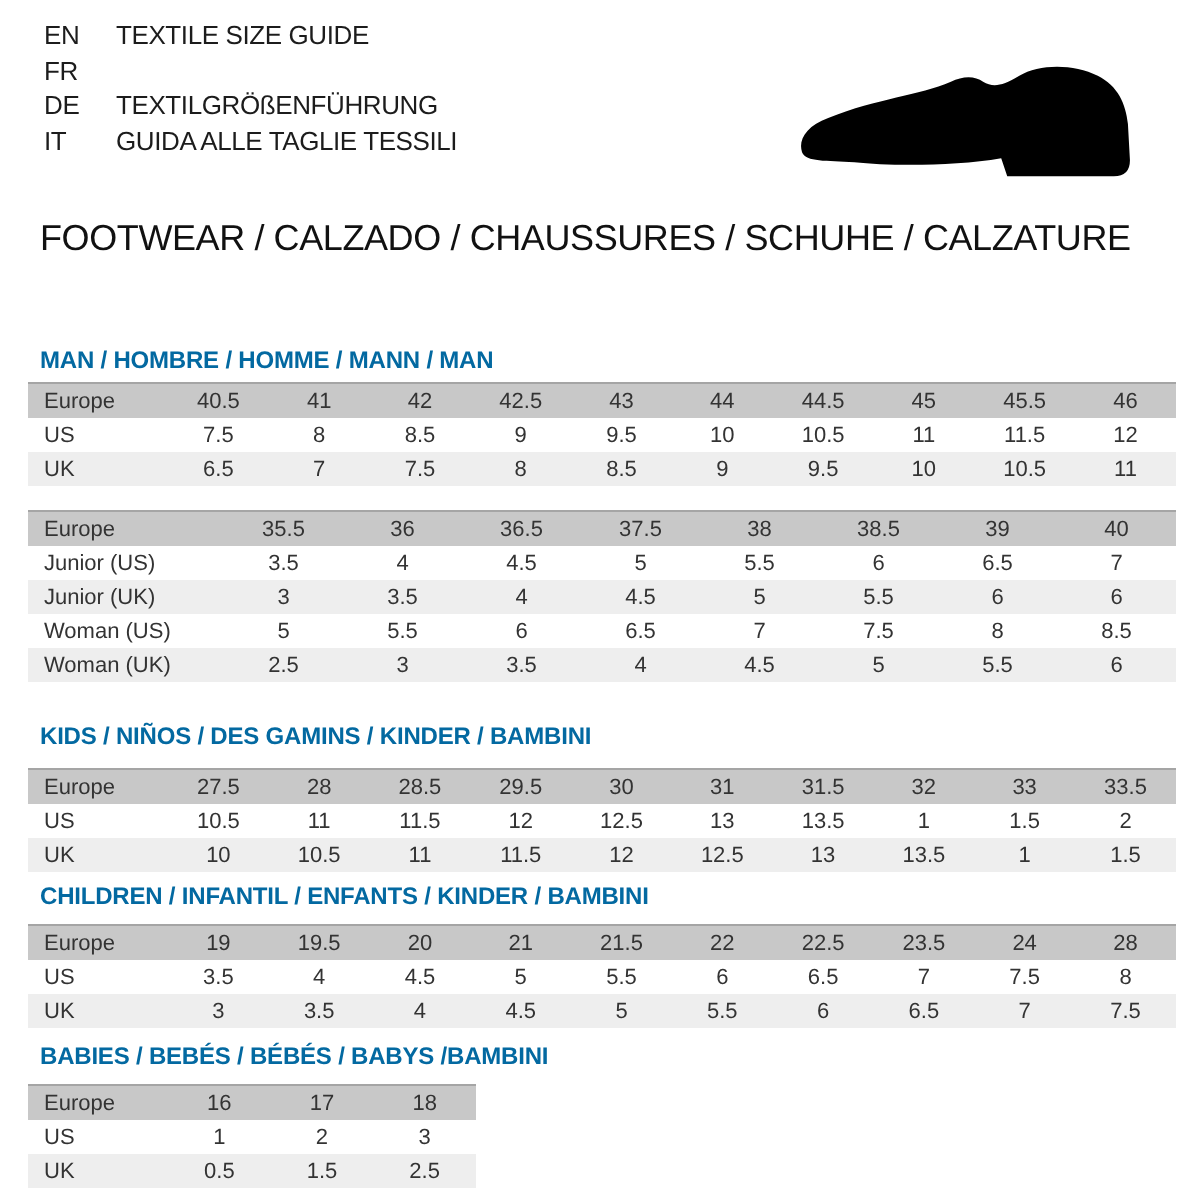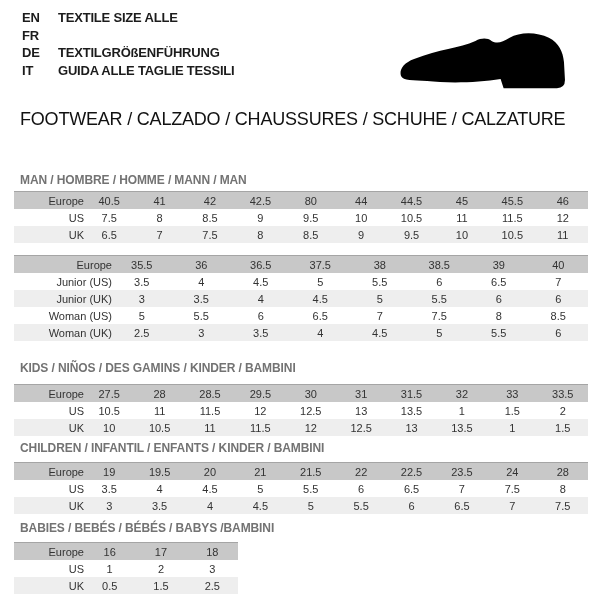--- a/index.html
+++ b/index.html
@@ -2,48 +2,48 @@
 <html style="--hdr-bg: #c8c8c8; --hdr-border: #a5a5a5; --alt-bg: #eeeeee;"><head>
 <meta charset="utf-8">
 <style>
   html,body{margin:0;padding:0;}
   body{
     width:600px;height:600px;background:#ffffff;position:relative;overflow:hidden;
     font-family:"Liberation Sans",sans-serif;color:#1c1c1c;
   }
   
   .langs{position:absolute;top:9px;left:22px;}
-  .lang-row{display:flex;height:17.5px;align-items:center;font-weight:bold;font-size:13px;letter-spacing:-0.2px;}
+  .lang-row{display:flex;height:17.5px;align-items:center;font-weight:normal;font-size:13px;letter-spacing:-0.2px;}
   .lang-code{width:36px;}
   
   .category{position:absolute;top:109px;left:20px;font-weight:normal;font-size:18px;letter-spacing:-0.2px;color:#111;}
   
   .shoe{position:absolute;left:397px;top:29px;width:173px;height:66px;}
   
   section{position:absolute;left:14px;width:574px;}
-  .sec-title{font-weight:bold;font-size:12px;margin:0 0 0 6px;letter-spacing:-0.1px;color:#737373;white-space:nowrap;}
+  .sec-title{font-weight:bold;font-size:12px;margin:0 0 0 6px;letter-spacing:-0.1px;color:#0369a1;white-space:nowrap;}
   table{border-collapse:collapse;width:574px;table-layout:fixed;font-size:11px;color:#333;}
   td{height:17px;text-align:center;padding:0;overflow:hidden;}
-  td.lbl{text-align:right;padding-left:8px;width:62px;}
+  td.lbl{text-align:left;padding-left:8px;width:62px;}
   .junior td.lbl{width:90px;}
   tr.hdr{background:var(--hdr-bg,#c8c8c8);border-top:1px solid var(--hdr-border,#a5a5a5);}
   tr.alt{background:var(--alt-bg,#eeeeee);}
   .s0{top:173px;} .s0 table{margin-top:4px;}
   .s1{top:252px;} .s1 table{margin-top:3px;}
   .s2{top:361px;} .s2 table{margin-top:9px;}
   .s3{top:441px;} .s3 table{margin-top:7px;}
   .s4{top:521px;} .s4 table{margin-top:7px;width:224px;}
 </style>
 </head>
 <body style="background: rgb(255, 255, 255);">
 
 <div class="langs">
     <div class="lang-row">
       <span class="lang-code">EN</span>
-      <span>TEXTILE SIZE ALLE</span>
+      <span>TEXTILE SIZE GUIDE</span>
     </div>
     <div class="lang-row">
       <span class="lang-code">FR</span>
     </div>
     <div class="lang-row">
       <span class="lang-code">DE</span>
       <span>TEXTILGRÖßENFÜHRUNG</span>
     </div>
     <div class="lang-row">
       <span class="lang-code">IT</span>
@@ -72,21 +72,21 @@
 <section class="s0">
   <h2 class="sec-title">MAN / HOMBRE / HOMME / MANN / MAN</h2>
   <table>
       <tbody>
         <tr class="hdr">
           <td class="lbl">Europe</td>
           <td>40.5</td>
           <td>41</td>
           <td>42</td>
           <td>42.5</td>
-          <td>80</td>
+          <td>43</td>
           <td>44</td>
           <td>44.5</td>
           <td>45</td>
           <td>45.5</td>
           <td>46</td>
         </tr>
         <tr>
           <td class="lbl">US</td>
           <td>7.5</td>
           <td>8</td>

